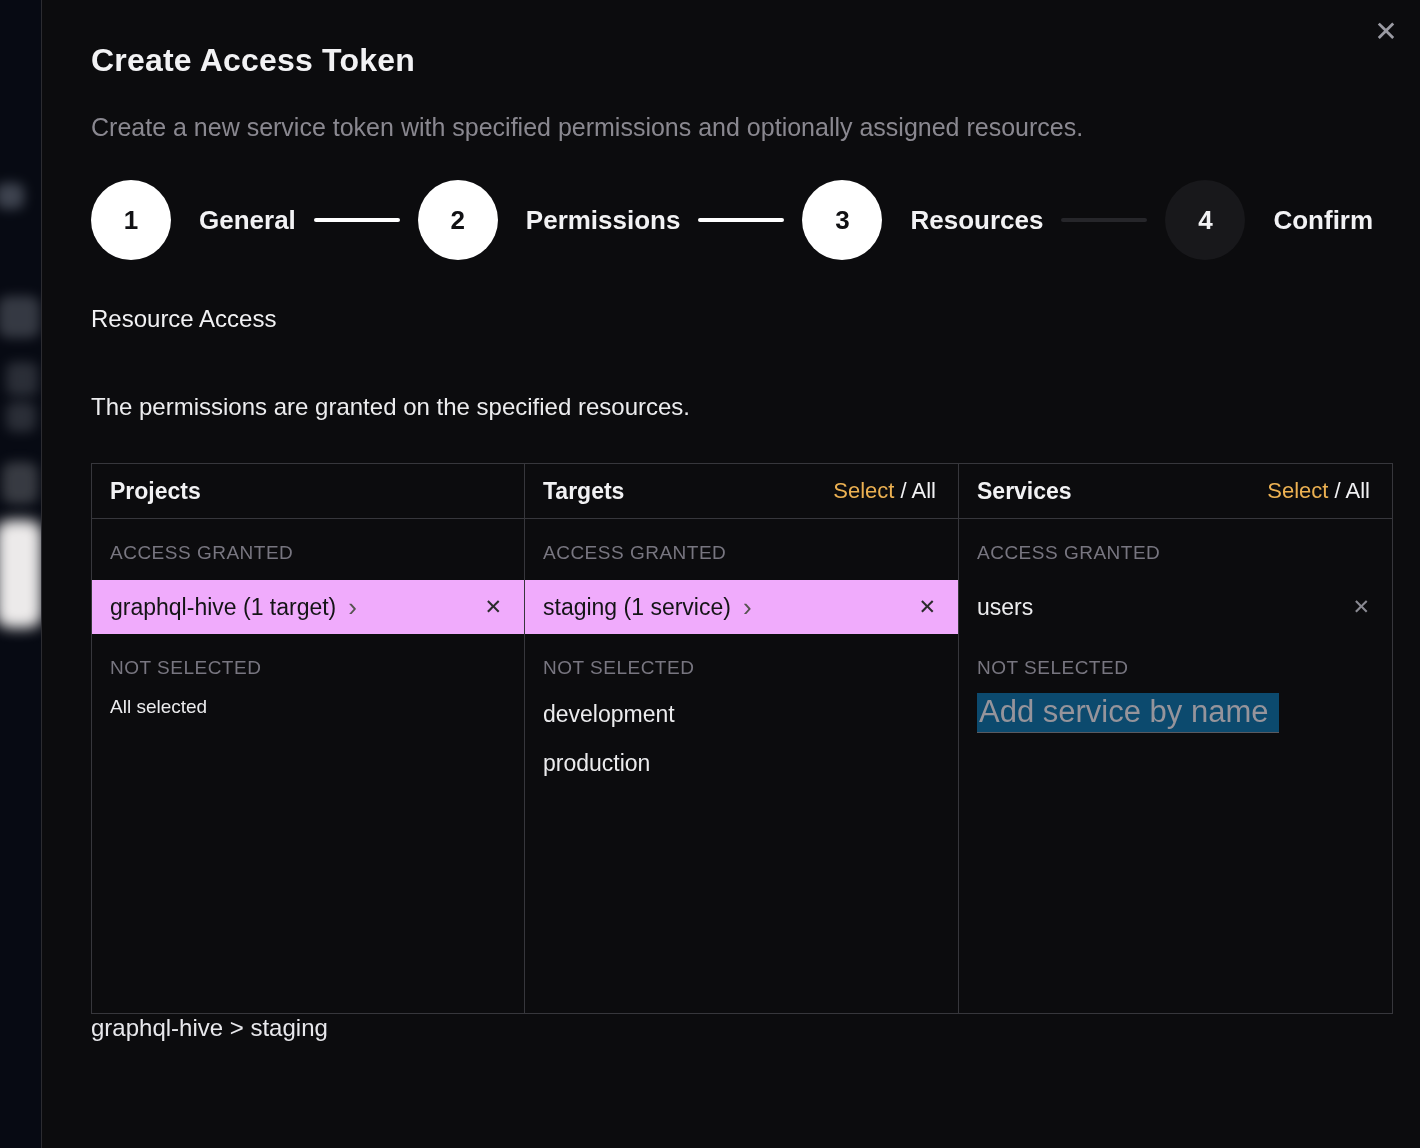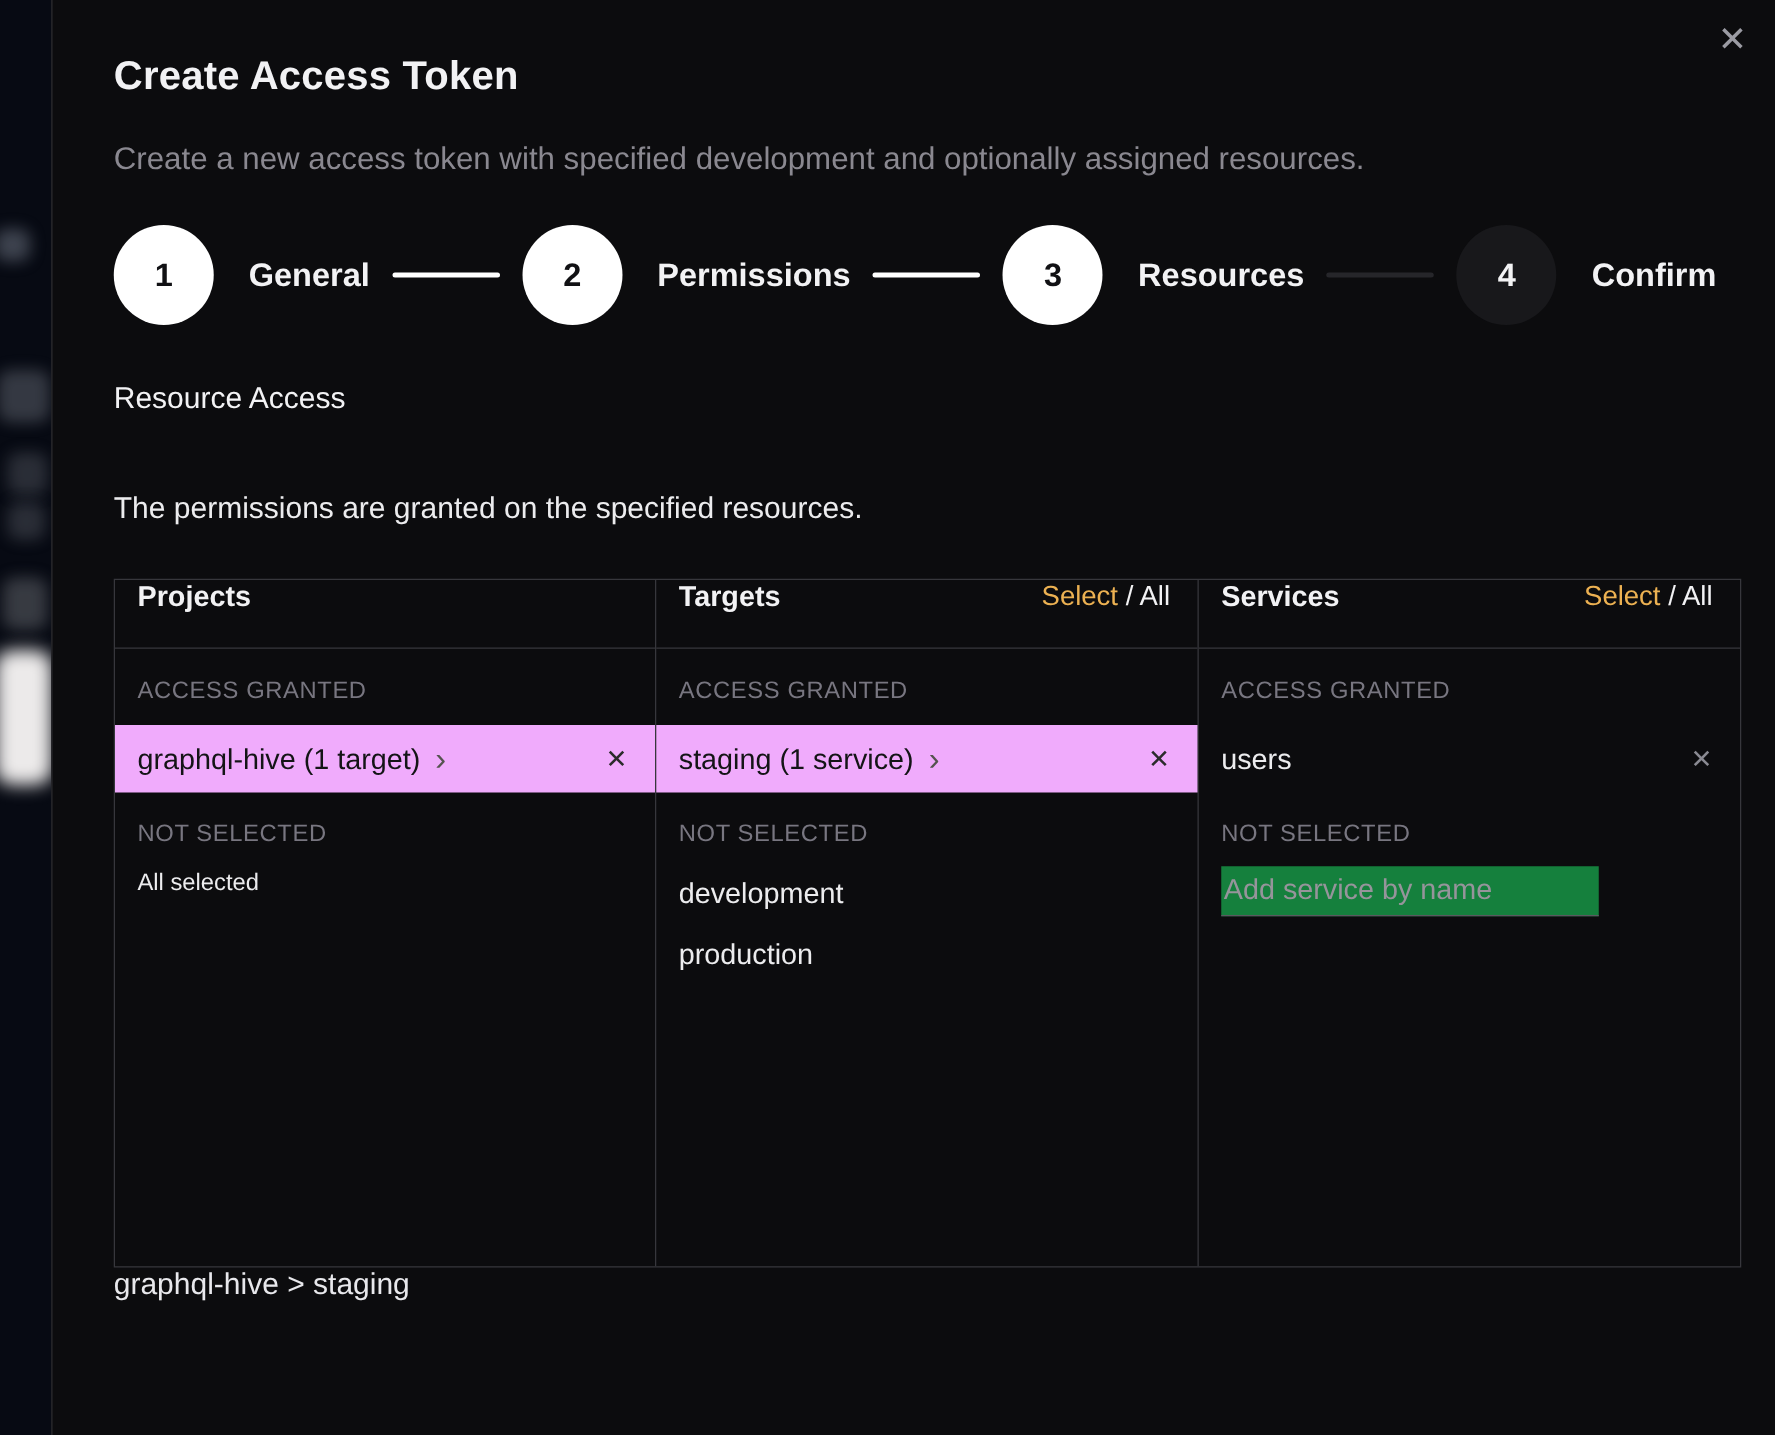--- a/index.html
+++ b/index.html
@@ -69,21 +69,21 @@
     width: 1302px; height: 551px;
     border: 1px solid #37373c;
     display: flex;
   }
   .col { position: relative; height: 100%; }
   .col-projects { width: 433px; border-right: 1px solid #37373c; }
   .col-targets  { width: 434px; border-right: 1px solid #37373c; }
   .col-services { width: 433px; }
   .col-head {
     height: 55px; border-bottom: 1px solid #37373c;
-    display: flex; align-items: flex-start; justify-content: space-between;
+    display: flex; align-items: center; justify-content: space-between;
     padding: 0 22px 0 18px;
   }
   .col-title { color: #f2f2f4; font-size: 23px; font-weight: 700; }
   .select-all { font-size: 22px; color: #f2f2f4; cursor: pointer; }
   .select-all .sel { color: #ecb152; }
   .group-label {
     margin: 23px 18px 0 18px;
     color: #787680; font-size: 19px; letter-spacing: .5px;
   }
   .granted-row {
@@ -98,23 +98,23 @@
   .granted-row .chev { margin-left: 12px; font-size: 26px; line-height: 20px; color: #55534f; cursor: pointer; }
   .granted-row .remove { margin-left: auto; font-size: 21px; cursor: pointer; background: none; border: none; font-family: inherit; }
   .granted-row.light .remove { color: #2b2b2b; }
   .granted-row.dark .remove { color: #8a8a92; }
   .ns-note { margin: 17px 18px 0 18px; color: #ececee; font-size: 19px; }
   .ns-item { margin: 22px 18px 0 18px; color: #ececee; font-size: 23px; cursor: pointer; }
   .service-input {
     display: block;
     margin: 14px 0 0 18px;
     width: 302px; height: 40px;
-    background: #15803d;
+    background: #0c4a6e;
     border: none; border-bottom: 1px solid #5a5a60;
-    color: #ececee; font-size: 23px; font-family: inherit;
+    color: #ececee; font-size: 31px; font-family: inherit;
     padding: 0 6px 2px 2px;
     outline: none;
   }
   .service-input::placeholder { color: #96949b; }
 
   .breadcrumb { color: #e8e8ec; font-size: 24px; }
 </style>
 </head>
 <body>
 
@@ -124,21 +124,21 @@
   <div class="bd-blob bd-blob-3"></div>
   <div class="bd-blob bd-blob-4"></div>
   <div class="bd-blob bd-blob-5"></div>
   <div class="bd-blob bd-blob-6"></div>
 </div>
 
 <div class="modal">
   <button class="close-btn">✕</button>
 
   <h1 class="modal-title">Create Access Token</h1>
-  <p class="modal-subtitle">Create a new access token with specified development and optionally assigned resources.</p>
+  <p class="modal-subtitle">Create a new service token with specified permissions and optionally assigned resources.</p>
 
   <div class="stepper">
     <div class="step">
       <div class="step-circle done">1</div>
       <div class="step-label">General</div>
     </div>
     <div class="step-line done"></div>
     <div class="step">
       <div class="step-circle done">2</div>
       <div class="step-label">Permissions</div>

